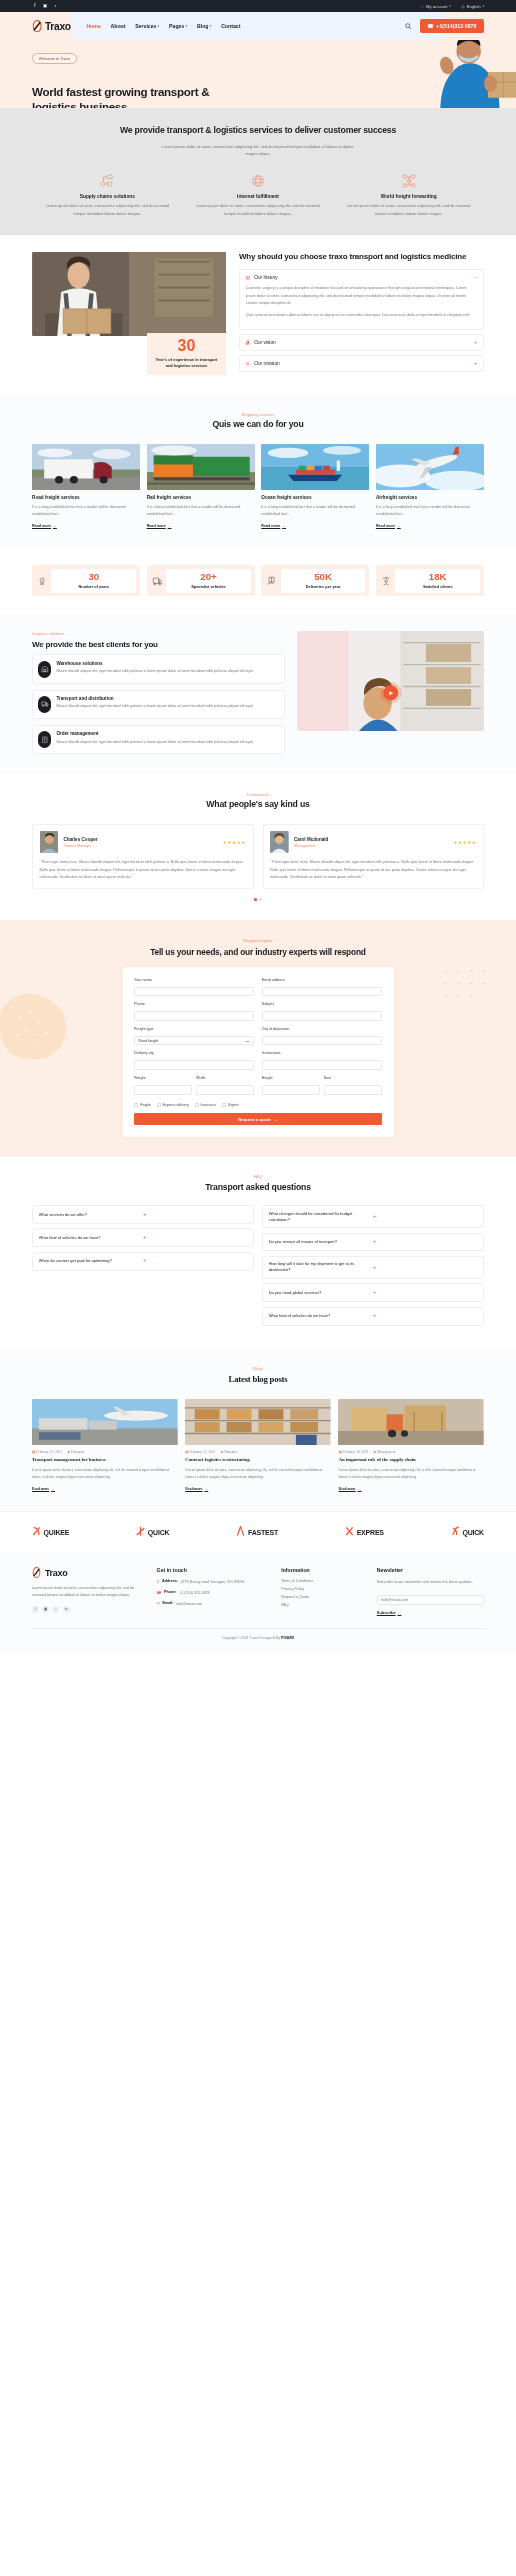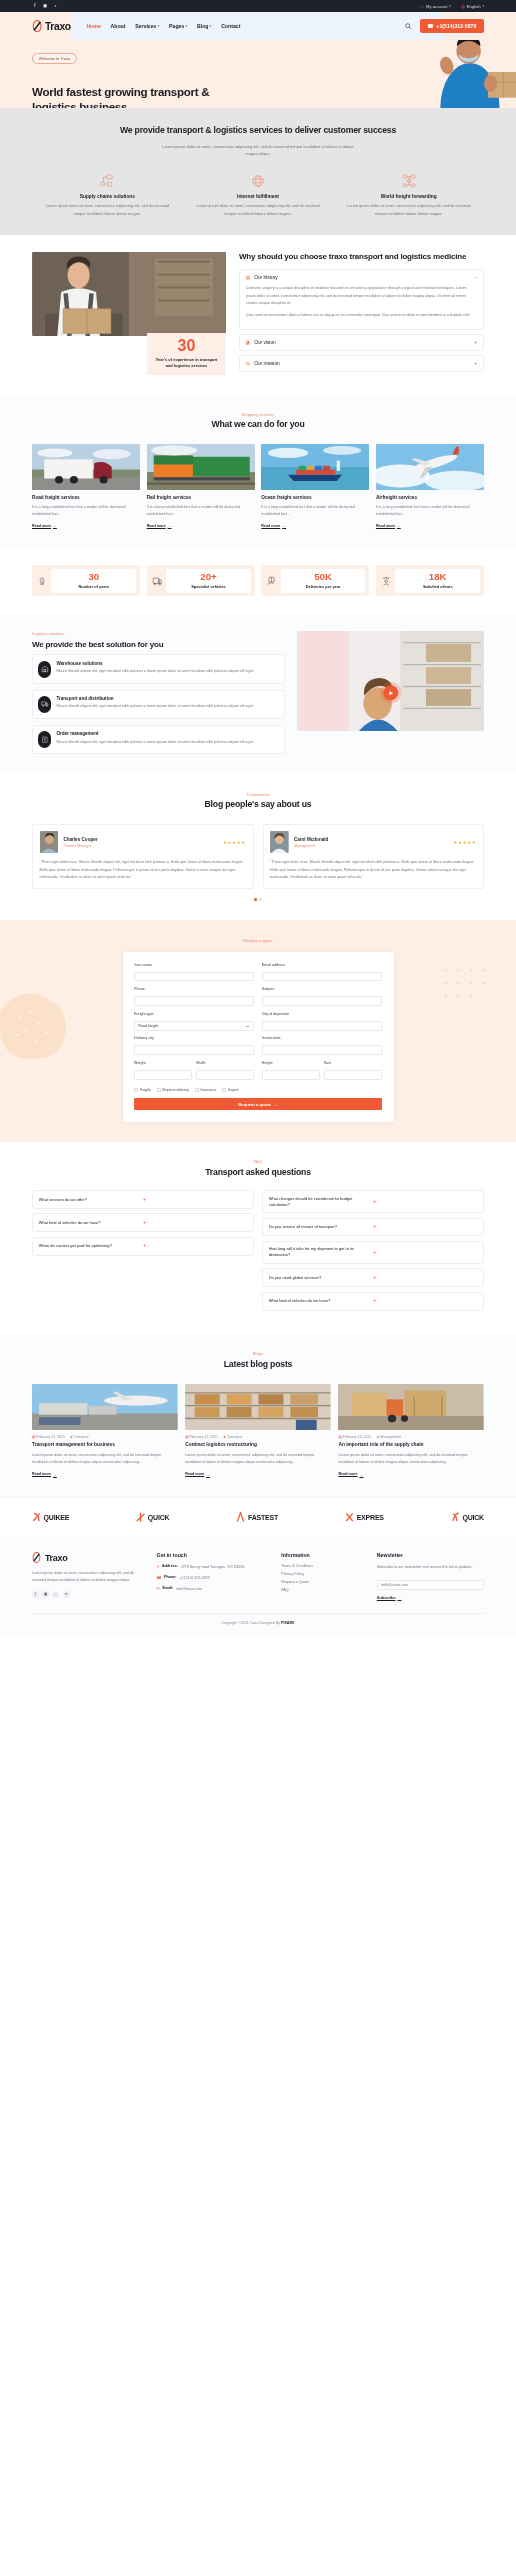--- a/index.html
+++ b/index.html
@@ -221,21 +221,21 @@
   .faq-grid { display: flex; gap: 7.7px; margin-top: 11.6px; }
   .faq-col { flex: 1; }
   .faq-i {
     border: 0.6px solid #eceef2; border-radius: 2.6px; padding: 4.5px 5.8px;
     display: flex; align-items: center; margin-bottom: 4.5px;
   }
   .faq-i span { flex: 1; font-size: 4px; color: #1c1c22; line-height:1.5; }
   .faq-i .pm { color: #ef5a34; font-size: 5.2px; }
 
   
-  .blog { background: #fbfcfe; padding: 17px 0 19.4px; }
+  .blog { background: #fbfcfe; padding: 17px 0 19.4px; font-family: Liberation Serif, serif; }
   .blog-row { display: flex; gap: 7.7px; margin-top: 13px; }
   .bcard { flex: 1; }
   .bcard-img { width: 100%; height: 46px; border-radius: 1.3px; overflow:hidden; }
   .bmeta { display: flex; gap: 5.2px; font-size: 3.5px; color: #8b8d94; margin-top: 5.2px; }
   .bmeta i { color: #ef5a34; font-style: normal; }
   .bcard h3 { font-size: 4.8px; font-weight: 700; margin-top: 3.2px; line-height:1.4; }
   .bcard p { font-size: 3.7px; color: #76787f; line-height: 1.9; margin-top: 3.2px; }
 
   
   .brands { background: #fff; padding: 14px 0; border-top:0.6px solid #f2f3f6; }
@@ -471,21 +471,21 @@
           </div>
         </div>
       </div>
     </div>
   </div>
 </div>
 
 <div class="wedo">
   <div class="wrap">
     <div class="sec-label">Shipping services</div>
-    <h2 class="sec-title">What we can do for you</h2>
+    <h2 class="sec-title">Quis we can do for you</h2>
     <div class="cards">
       <div class="card">
         <div class="card-img">
           <svg width="100%" height="46" viewBox="0 0 160 72" preserveAspectRatio="none">
             <rect width="160" height="72" fill="#b9cfe2"></rect>
               <rect y="40" width="160" height="32" fill="#7e8a6e"></rect>
             <rect y="52" width="160" height="20" fill="#8e8e8a"></rect>
             <rect x="18" y="24" width="72" height="30" fill="#f4f4f2"></rect>
             <path d="M92 30 q16 -6 26 6 v18 h-26z" fill="#8c2230"></path>
             <circle cx="40" cy="56" r="6" fill="#23252a"></circle>
@@ -626,21 +626,21 @@
         </div>
       </div>
     </div>
   </div>
 </div>
 
 <div class="best">
   <div class="wrap">
     <div class="best-left">
       <div class="lbl">Logistics solutions</div>
-      <h2>We provide the best solution for you</h2>
+      <h2>We provide the best clients for you</h2>
       <div class="sol">
         <div class="sol-ic">
           <svg width="7.7" height="7.7" viewBox="0 0 24 24" fill="none" stroke="#fff" stroke-width="1.4">
               <path d="M3 10 l9 -6 l9 6 v11 h-18z"></path>
               <rect x="9" y="14" width="6" height="7"></rect>
             </svg>
         </div>
         <div>
           <h4>Warehouse solutions</h4>
           <p>Mauris blandit aliquet elit, eget tincidunt nibh pulvinar a lorem ipsum dolor sit amet tincidunt nibh pulvinar aliquet elit eget.</p>
@@ -693,21 +693,21 @@
       <div class="play">
           <i></i>
         </div>
     </div>
   </div>
 </div>
 
 <div class="testi">
   <div class="wrap">
     <div class="sec-label">Testimonials</div>
-    <h2 class="sec-title">Blog people's say about us</h2>
+    <h2 class="sec-title">What people's say kind us</h2>
     <div class="testi-row">
       <div class="tcard">
         <div class="tc-top">
           <div class="tc-av">
             <svg width="18.7" height="22" viewBox="0 0 29 34">
                 <rect width="29" height="34" fill="#8c8c82"></rect>
                 <circle cx="14.5" cy="13" r="7" fill="#d8a97e"></circle>
                 <path d="M3 34 q11 -13 23 0z" fill="#9bb8cc"></path>
                 <path d="M8 10 q7 -8 14 0 q1 -7 -7 -7 q-8 0 -7 7z" fill="#3b3128"></path>
               </svg>
@@ -769,20 +769,21 @@
         <circle cx="30" cy="30" r="2"></circle>
         <circle cx="50" cy="30" r="2"></circle>
         <circle cx="70" cy="30" r="2"></circle>
         <circle cx="10" cy="50" r="2"></circle>
         <circle cx="30" cy="50" r="2"></circle>
         <circle cx="50" cy="50" r="2"></circle>
       </g>
   </svg>
   <div class="wrap">
     <div class="qlabel">Request a quote</div>
+    <h2>Tell us your needs, and our industry experts will respond</h2>
     <div class="form">
       <div class="f-row">
         <div class="f-col">
           <div class="f-g">
             <label>Your name</label>
             <input type="text" value="" style="">
           </div>
           <div class="f-g">
             <label>Phone</label>
             <input type="text" value="" style="">

